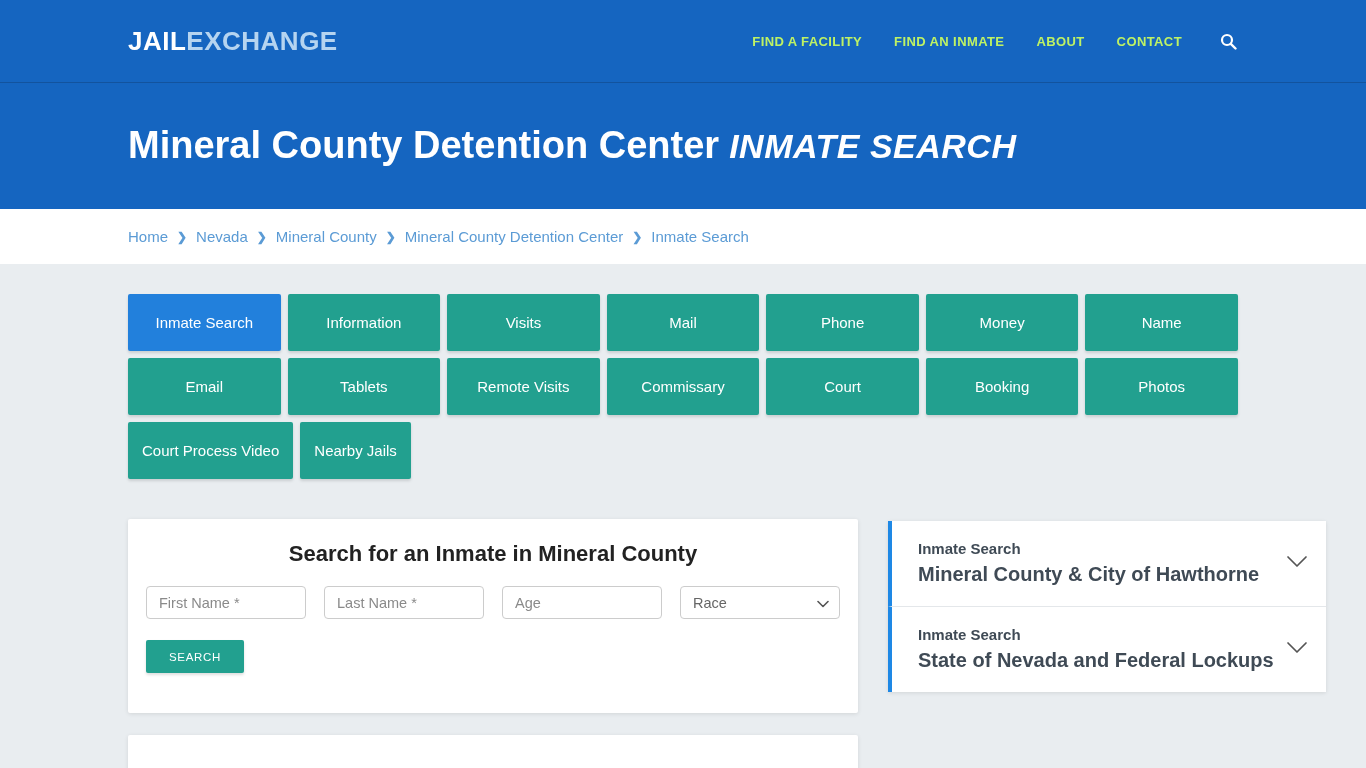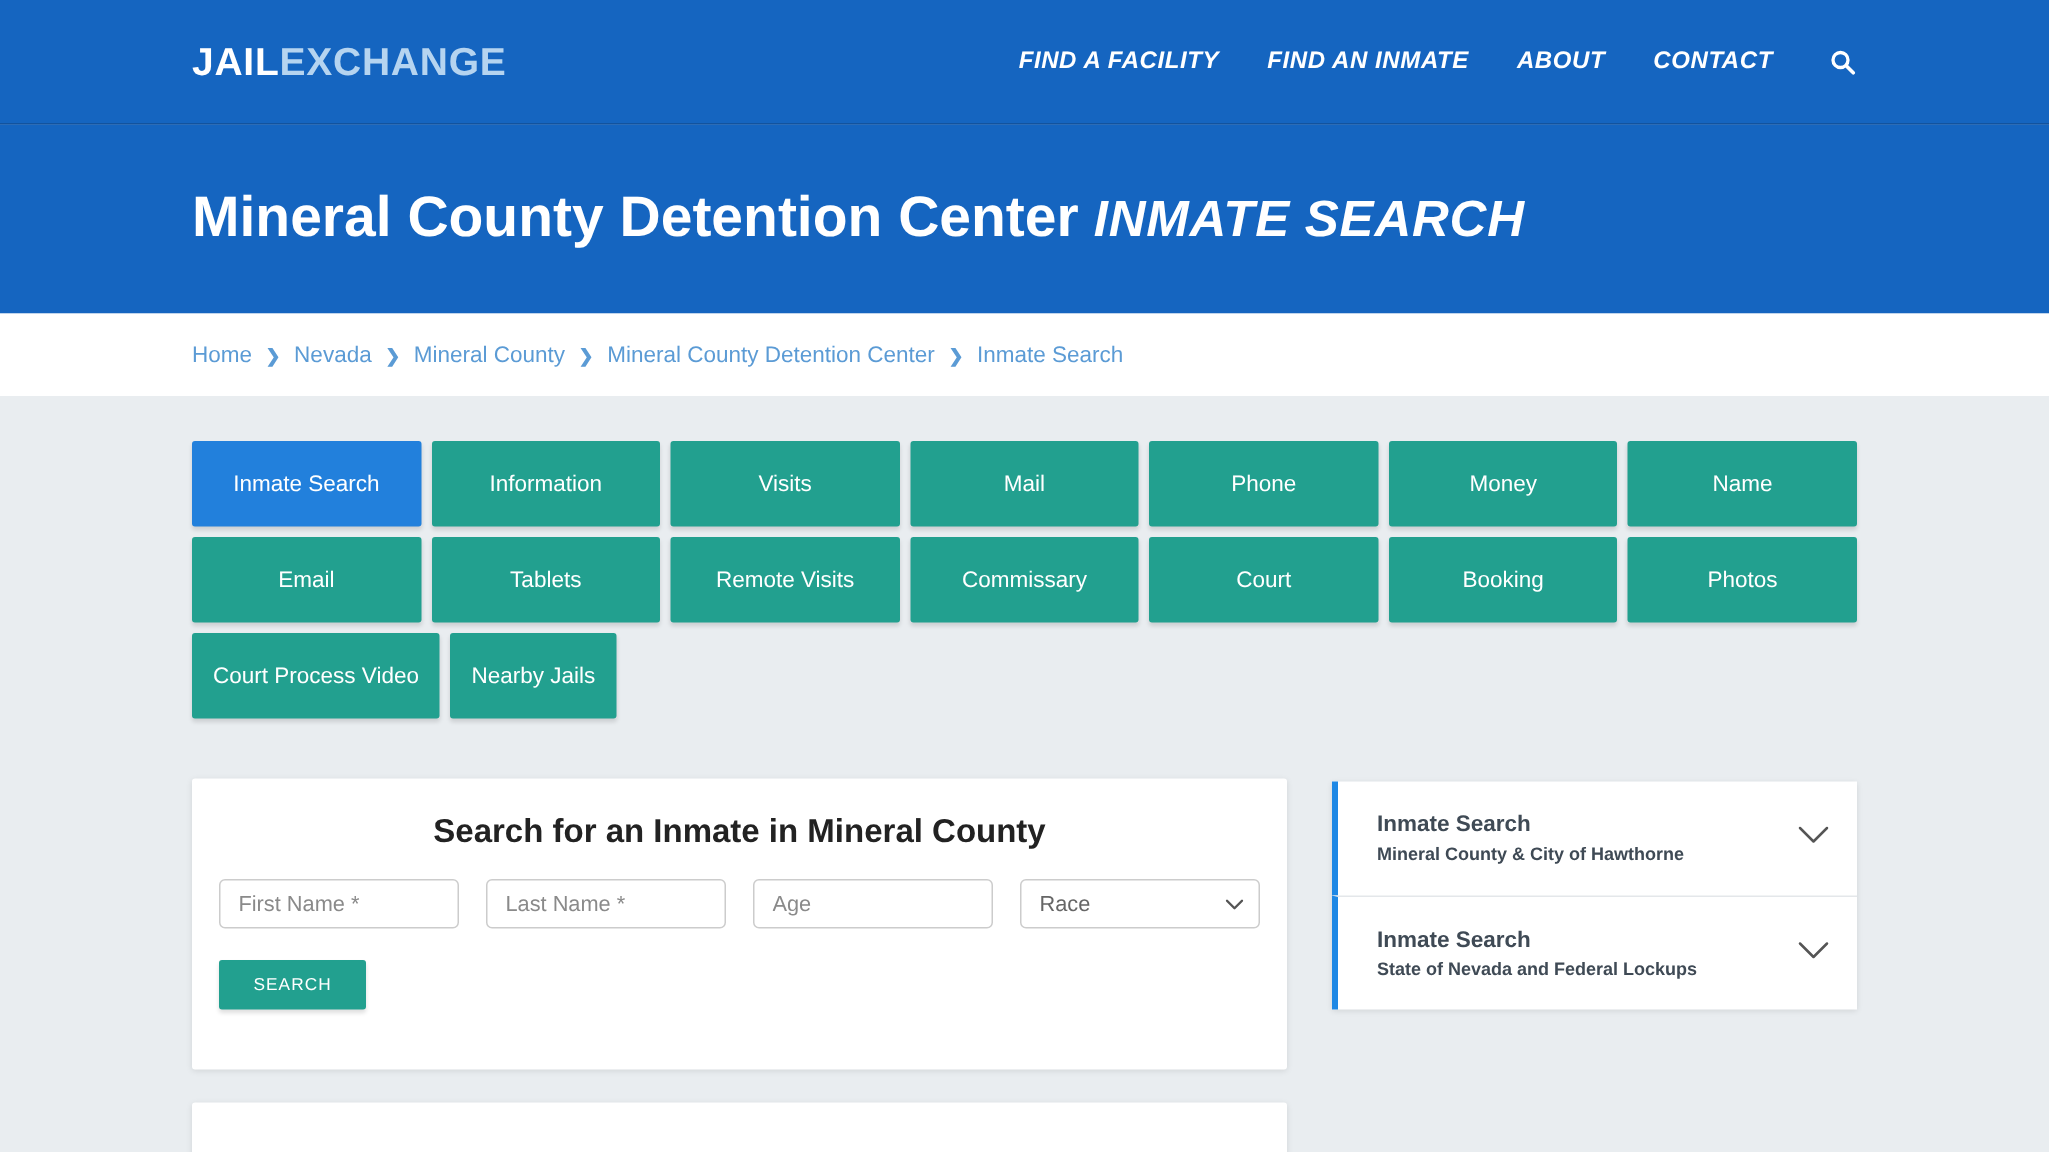--- a/index.html
+++ b/index.html
@@ -39,27 +39,26 @@
   .logo .jail { color: #ffffff; }
   .logo .exchange { color: #b5d4f0; }
 
   .nav {
     margin-left: auto;
     display: flex;
     align-items: center;
     gap: 32px;
   }
   .nav a {
-    color: #ffffff;
-    font-size: 16px;
+    color: #bef264;
+    font-size: 13px;
     font-weight: bold;
     letter-spacing: 0.4px;
     text-decoration: none;
     white-space: nowrap;
-    font-style: italic;
   }
   .nav .search-btn {
     display: flex;
     align-items: center;
     justify-content: center;
     width: 20px;
     height: 20px;
     margin-left: 4px;
     cursor: pointer;
   }
@@ -249,21 +248,21 @@
   .acc-item + .acc-item { border-top: 1px solid #e4e7ea; }
   .acc-text { flex: 1; }
   .acc-title {
     font-size: 15px;
     font-weight: bold;
     color: #3f4a55;
     line-height: 1.45;
     white-space: nowrap;
   }
   .acc-sub {
-    font-size: 12px;
+    font-size: 20px;
     font-weight: bold;
     color: #3f4a55;
     line-height: 1.45;
     white-space: nowrap;
   }
   .acc-chev { margin-left: 12px; flex: 0 0 auto; display: block; }
 </style>
 </head>
 <body>
 

